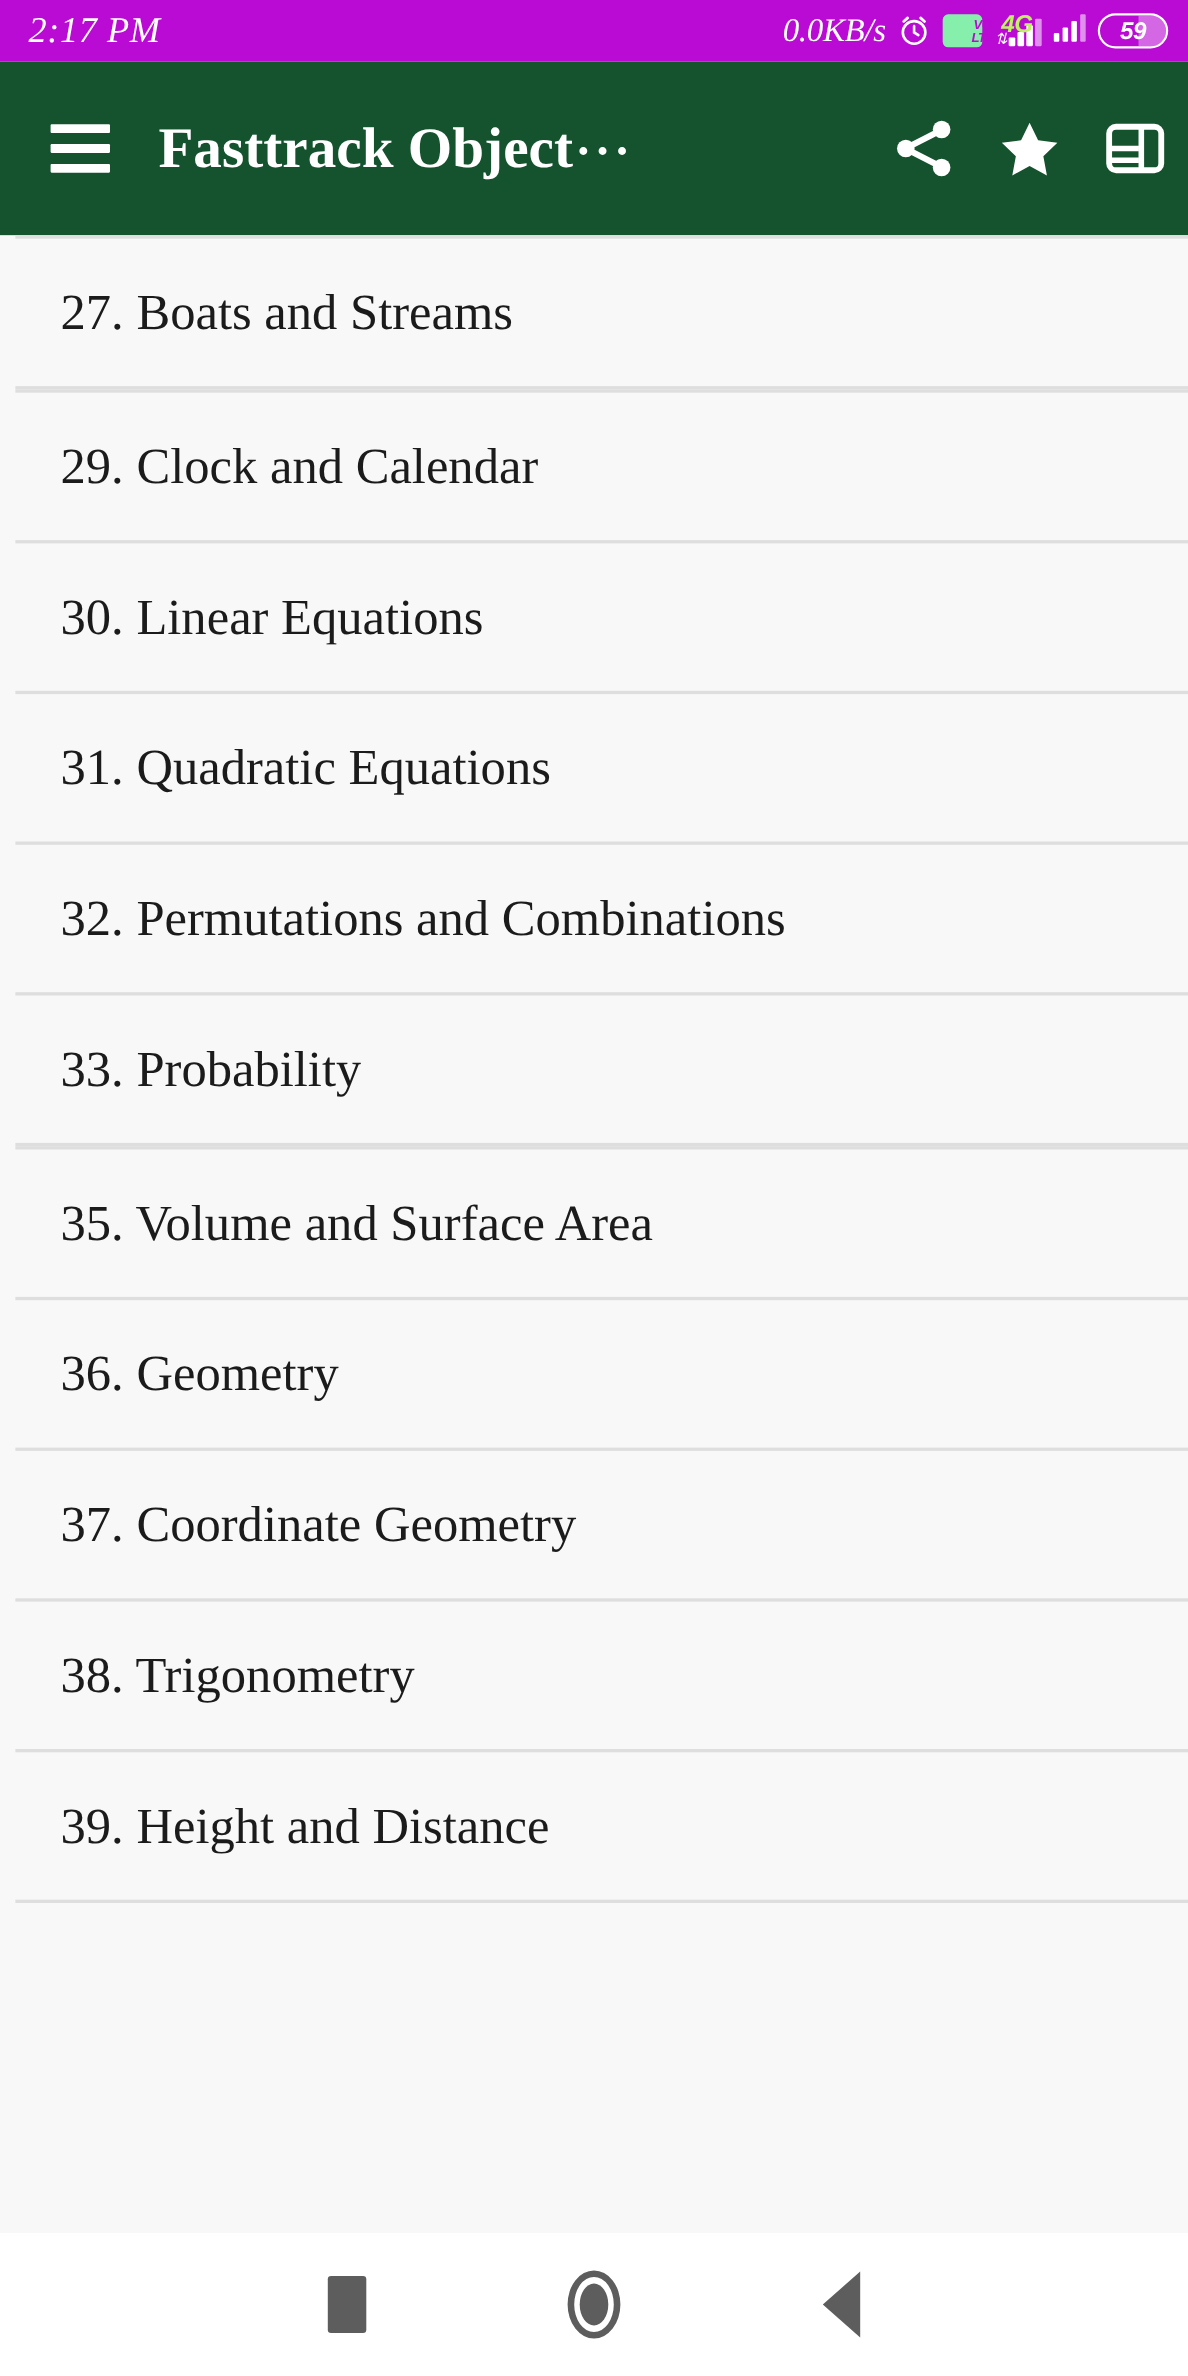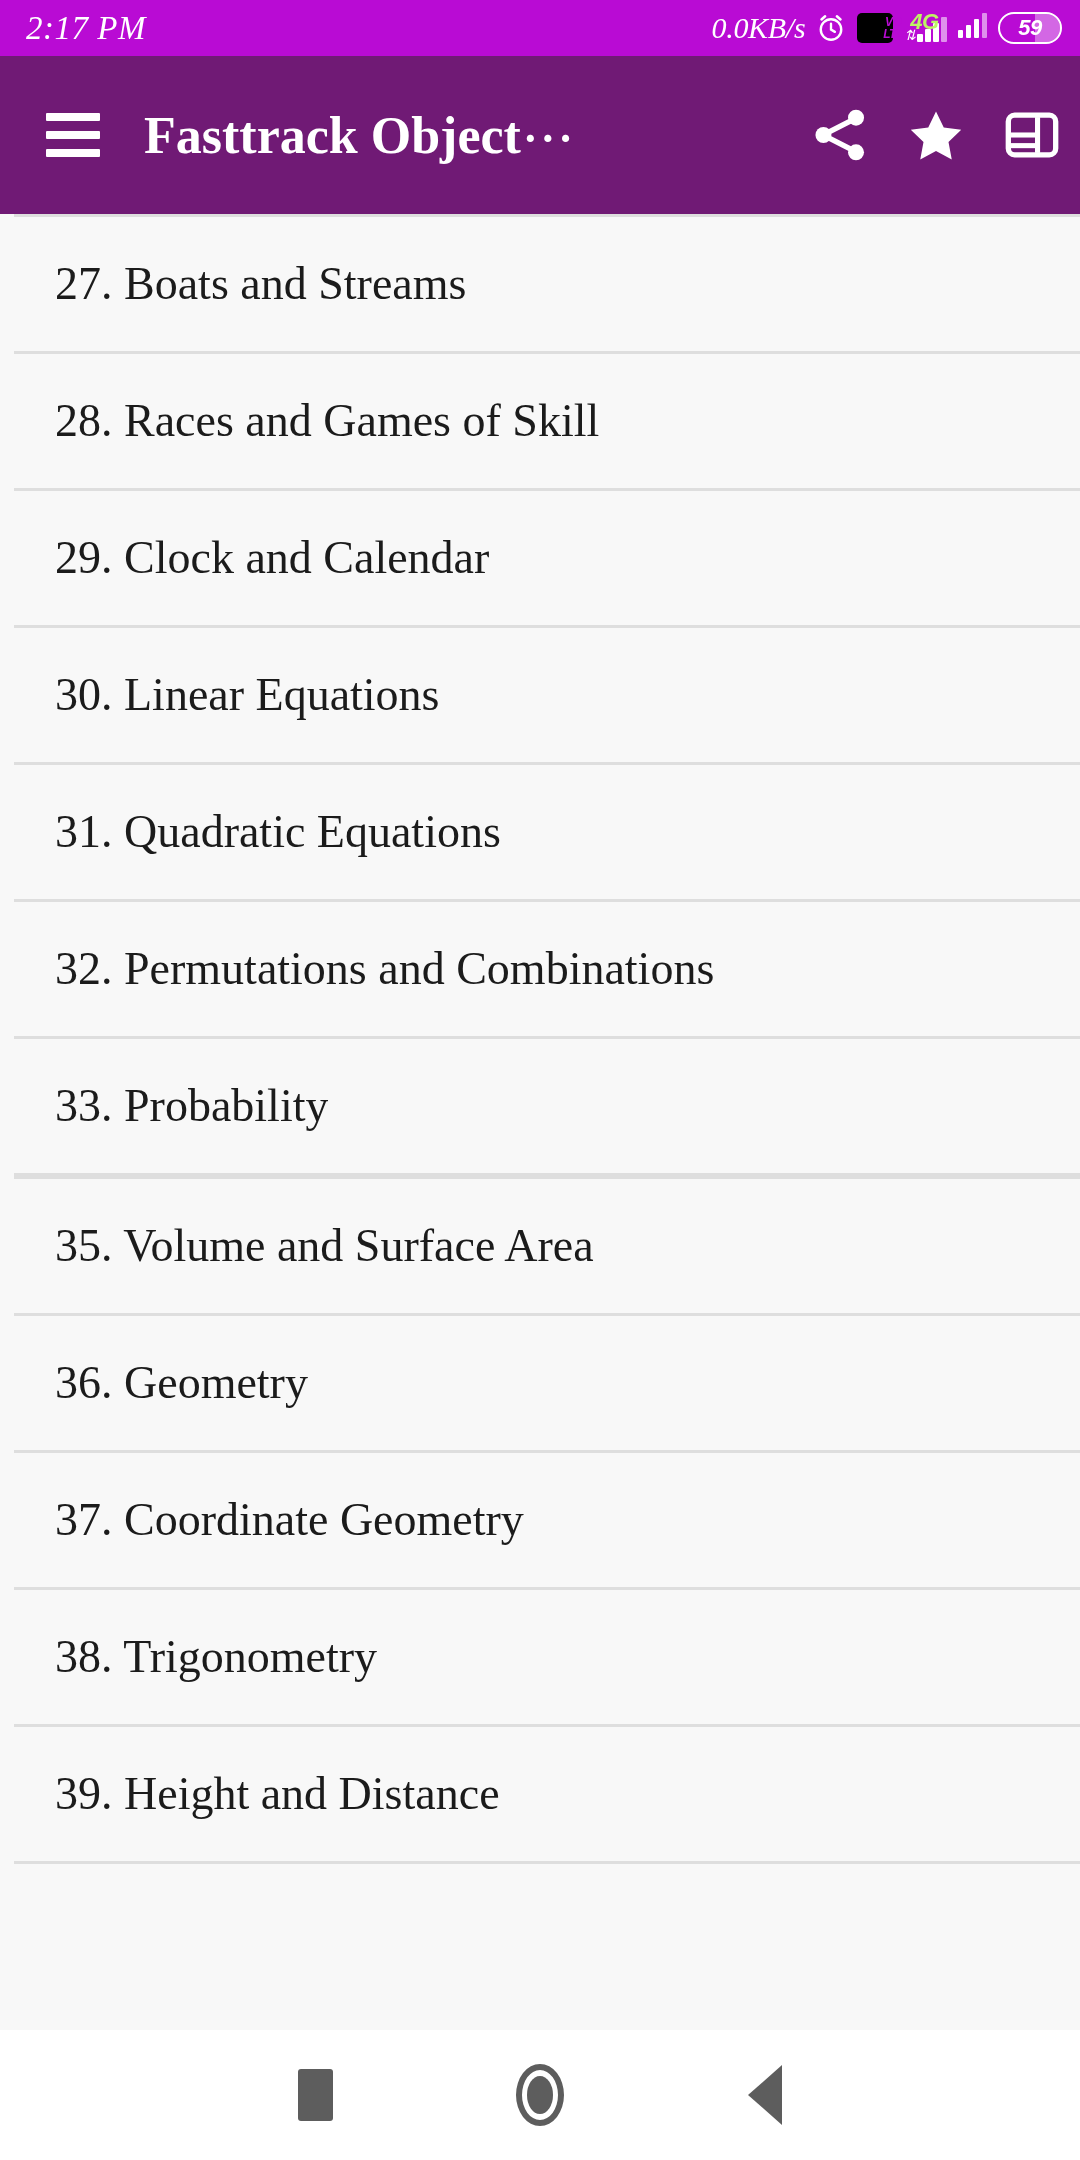--- a/index.html
+++ b/index.html
@@ -23,21 +23,21 @@
     color:#ffffff; font-size:33px; letter-spacing:0.5px;
     font-family:"Liberation Serif", serif; font-weight:400;
   }
   .status-right { display:flex; align-items:center; gap:11px; }
   .net-speed {
     color:#ffffff; font-size:30px; letter-spacing:-0.3px;
     font-family:"Liberation Serif", serif;
   }
   .alarm-icon { width:30px; height:30px; display:block; }
   .volte-badge {
-    width:30px; height:30px; background:#000000; border-radius:5px;
+    width:30px; height:30px; background:#86efac; border-radius:5px;
     display:flex; flex-direction:column; align-items:center; justify-content:center;
     line-height:1;
     padding-left:36px;
   }
   .volte-badge span {
     color:#b90bd4; font-size:12px; font-weight:bold;
     font-family:"Liberation Sans", sans-serif; letter-spacing:-0.5px;
   }
   .sig-group { display:flex; align-items:flex-end; position:relative; height:34px; }
   .sig-4g {
@@ -66,21 +66,21 @@
     background:rgba(255,255,255,0.38);
   }
   .battery span {
     position:relative; color:#ffffff; font-size:22px; font-weight:bold;
     font-family:"Liberation Sans", sans-serif; letter-spacing:-0.5px;
   }
 
   
   .app-bar {
     position:absolute; top:56px; left:0; width:1080px; height:158px;
-    background:#701a75;
+    background:#14532d;
     display:flex; align-items:center;
   }
   .hamburger {
     width:54px; height:44px; margin-left:46px;
     display:flex; flex-direction:column; justify-content:space-between;
     flex:0 0 auto;
   }
   .hamburger i { display:block; width:100%; height:8px; background:#ffffff; border-radius:1px; }
   .app-title {
     flex:1 1 auto; min-width:0; margin-left:44px; margin-right:14px;
@@ -234,23 +234,20 @@
     </div>
   </div>
 
   <div class="content">
     <div id="list-root">
         <div class="list-divider"></div>
         <div class="list-item">
           <span class="label">27. Boats and Streams</span>
         </div>
         <div class="list-divider"></div>
-        <div class="list-item">
-          <span class="label">28. Races and Games of Skill</span>
-        </div>
         <div class="list-divider"></div>
         <div class="list-item">
           <span class="label">29. Clock and Calendar</span>
         </div>
         <div class="list-divider"></div>
         <div class="list-item">
           <span class="label">30. Linear Equations</span>
         </div>
         <div class="list-divider"></div>
         <div class="list-item">

